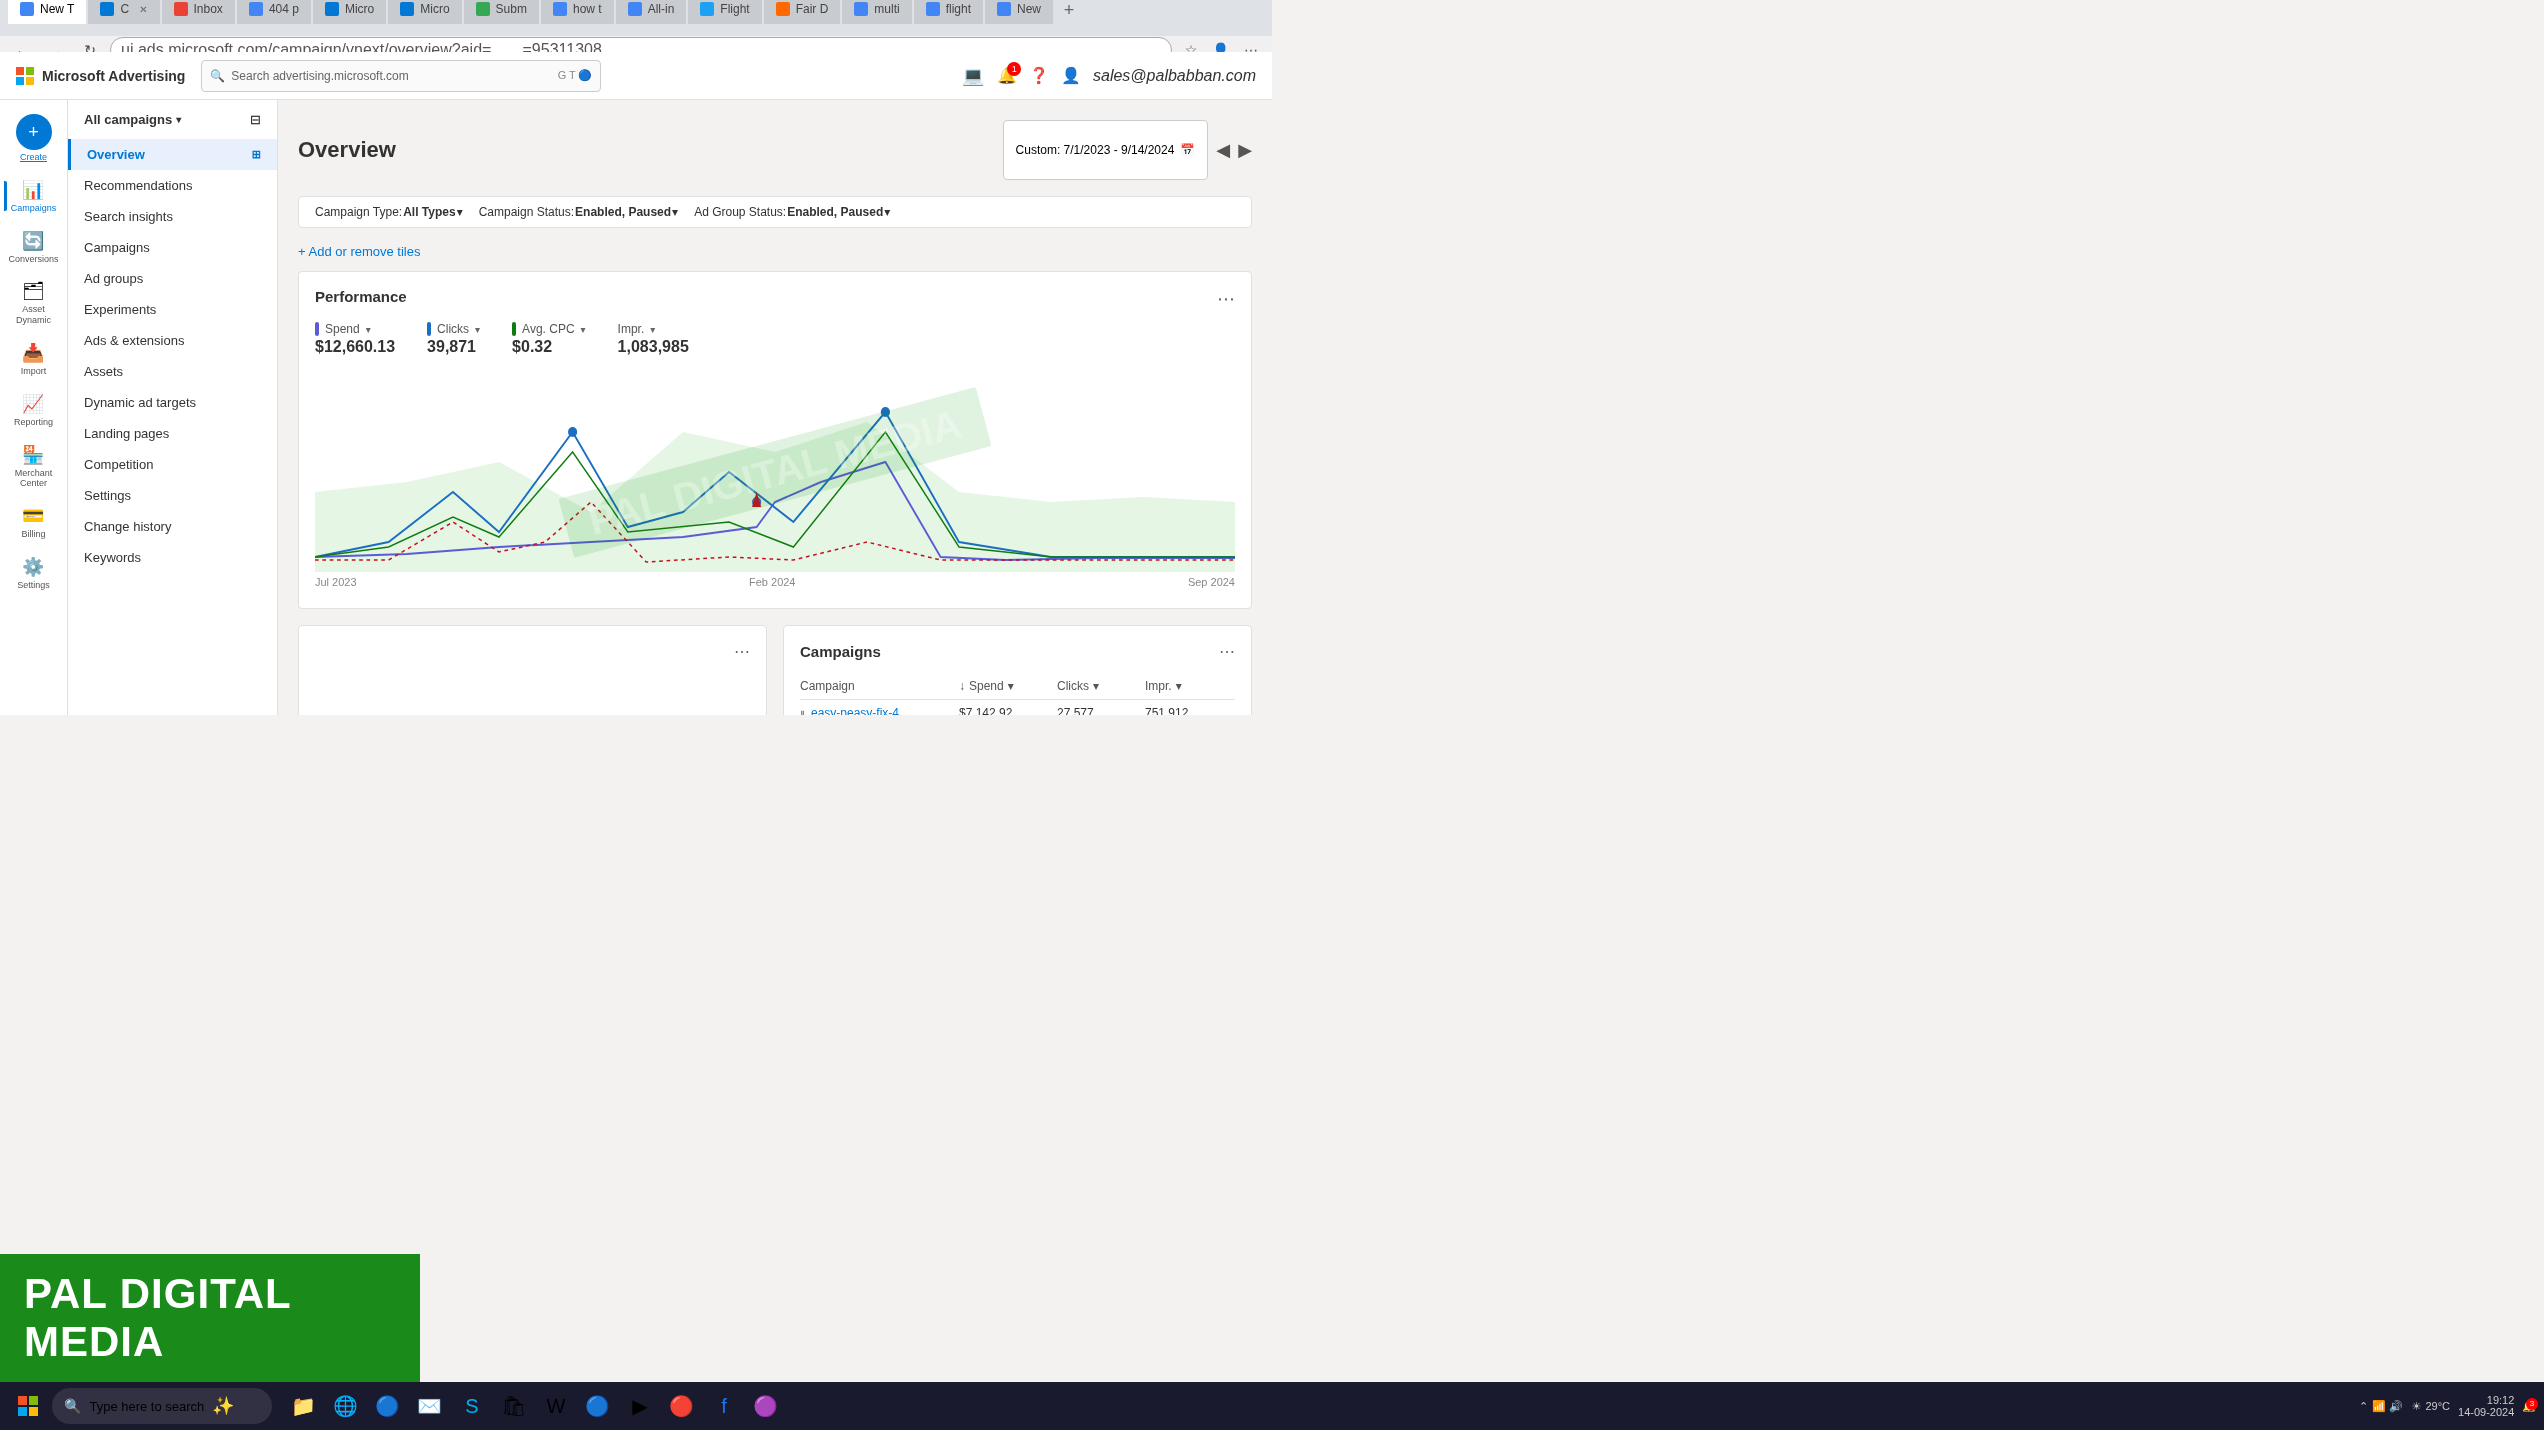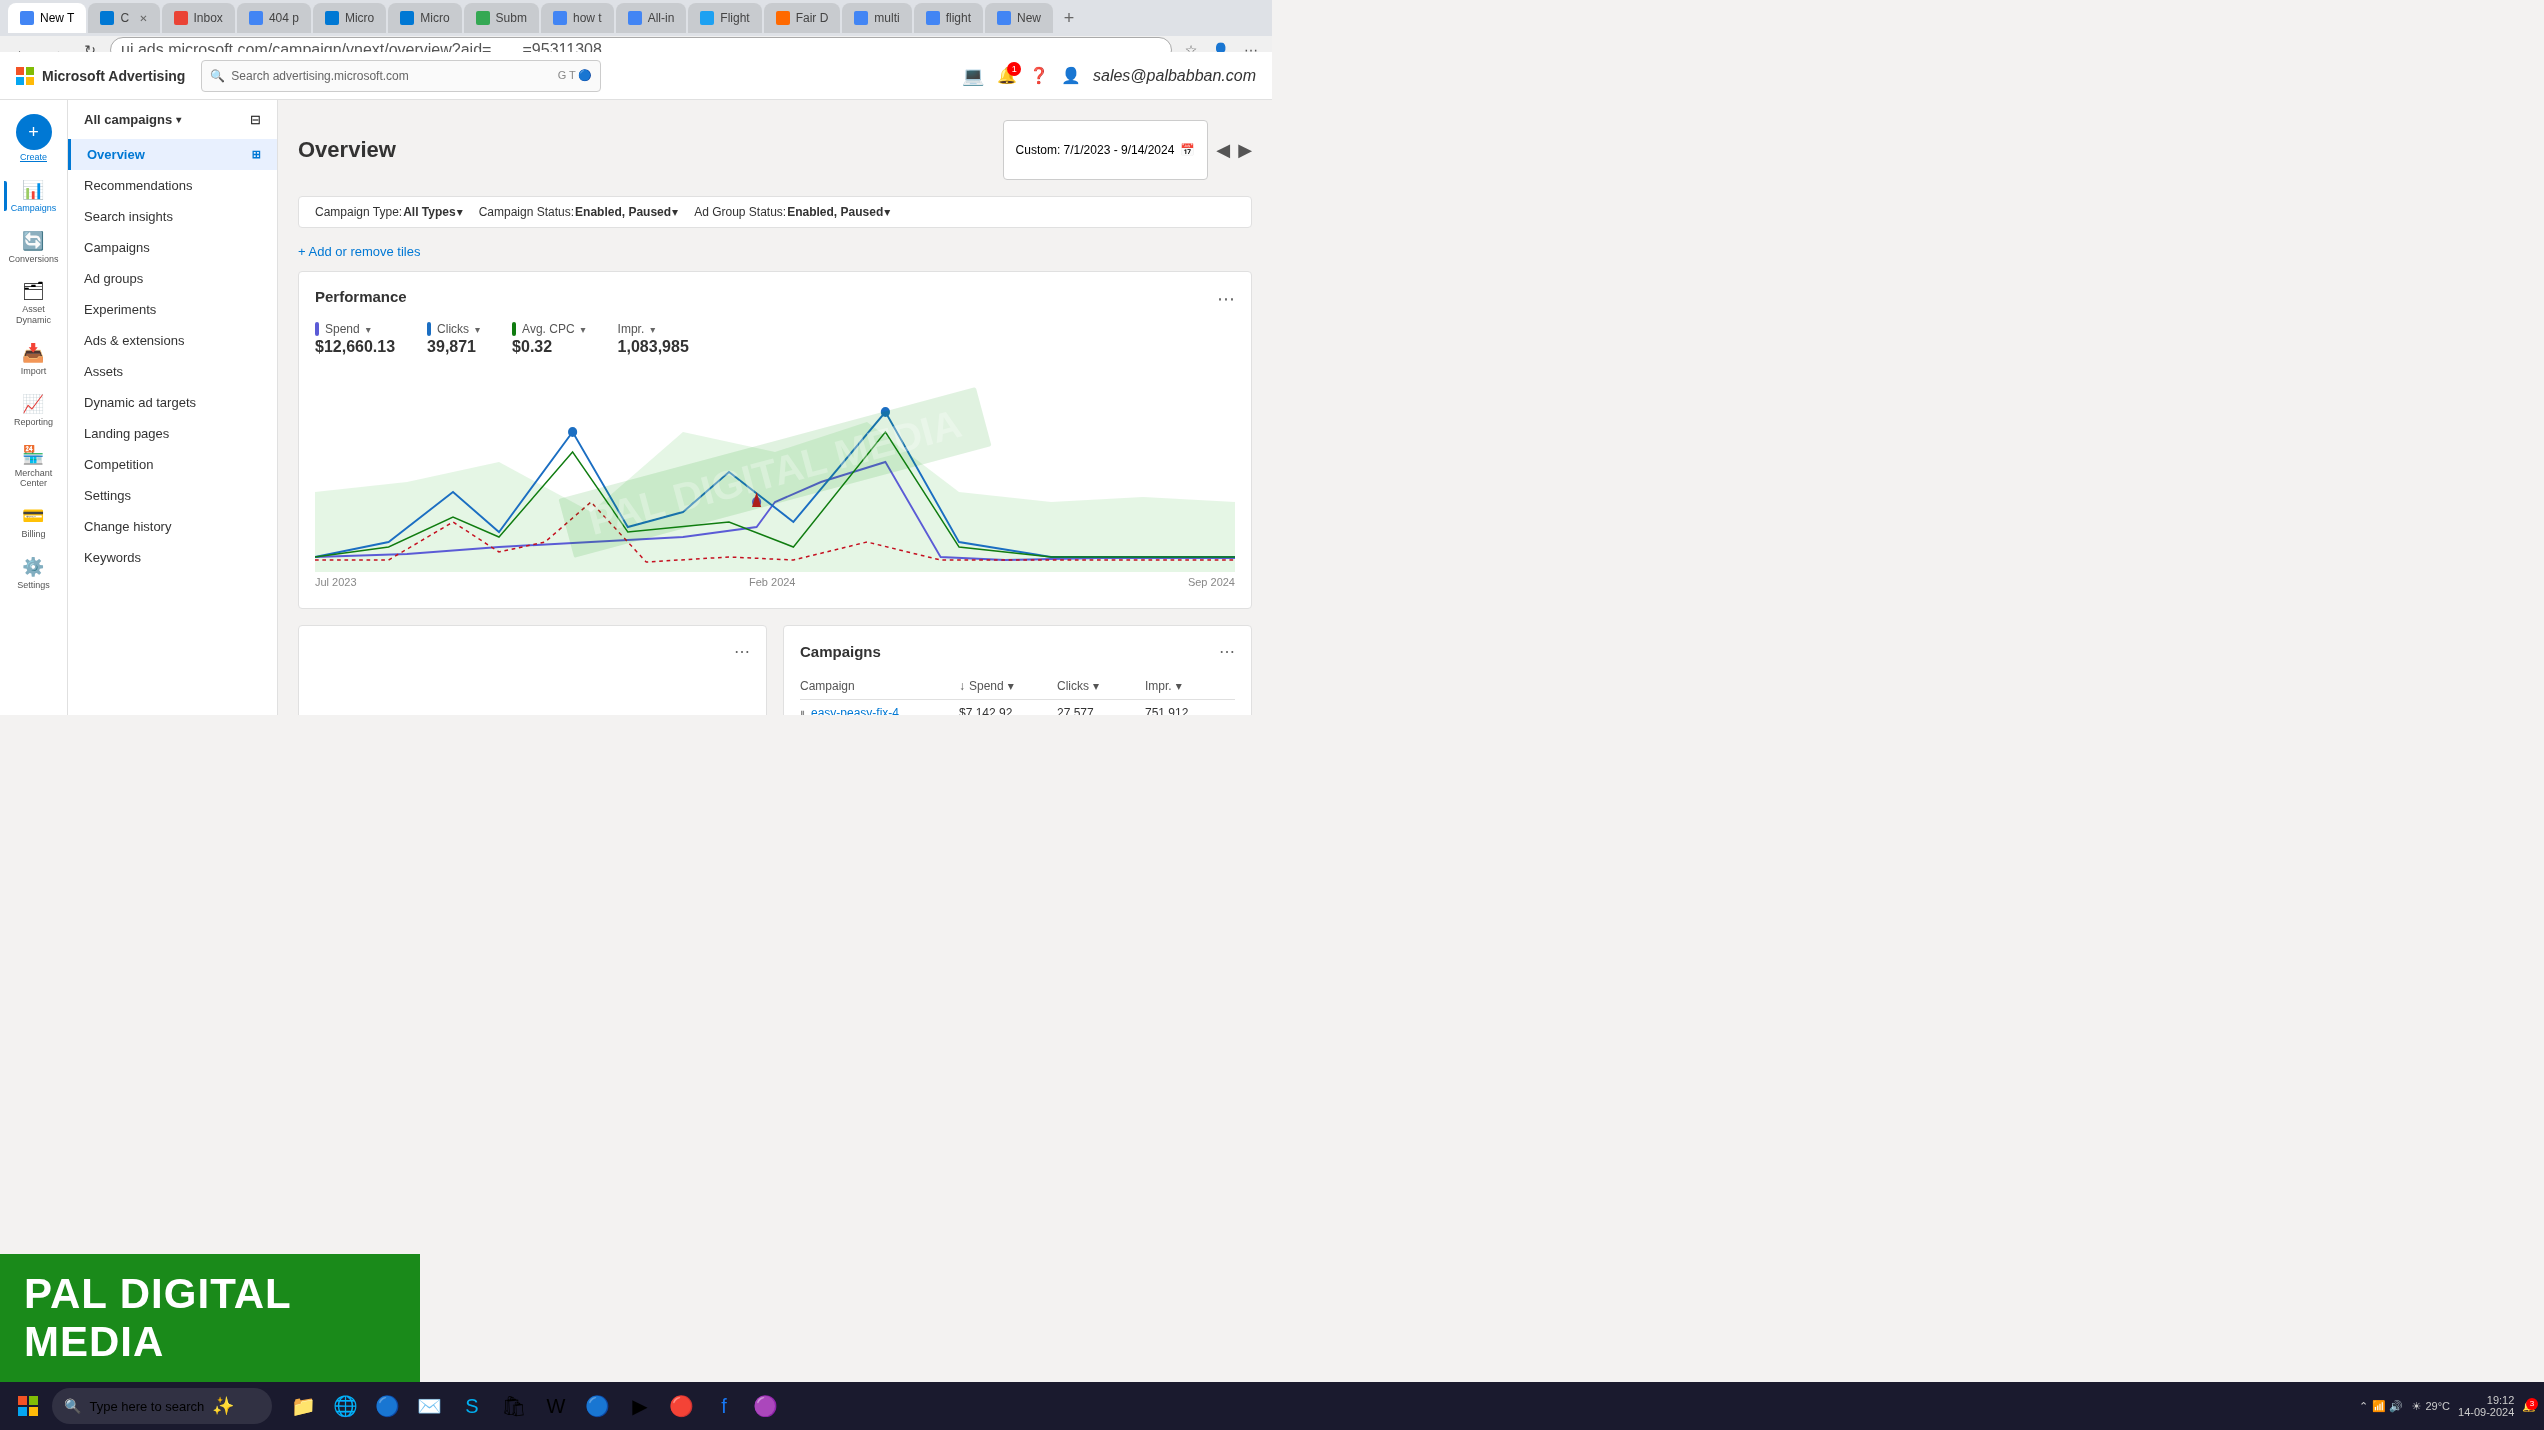--- a/index.html
+++ b/index.html
@@ -1,20 +1,20 @@
 <!DOCTYPE html>
 <html><head>
   <meta charset="utf-8">
   <style>
     * { margin: 0; padding: 0; box-sizing: border-box; }
     body { font-family: 'Segoe UI', Arial, sans-serif; font-size: 13px; background: #f3f2f1; overflow: hidden; width: 1272px; height: 715px; }
 
     
     .browser-chrome { background: #dee1e6; height: 52px; display: flex; flex-direction: column; }
-    .tab-bar { display: flex; align-items: center; height: 36px; background: #dee1e6; padding: 12px 8px; gap: 2px; }
+    .tab-bar { display: flex; align-items: flex-end; height: 36px; background: #dee1e6; padding: 12px 8px; gap: 2px; }
     .tab { display: flex; align-items: center; height: 30px; padding: 0 12px; border-radius: 8px 8px 0 0; font-size: 12px; gap: 6px; cursor: pointer; max-width: 180px; overflow: hidden; white-space: nowrap; }
     .tab.active { background: #fff; }
     .tab.inactive { background: #c8cbcf; color: #444; }
     .tab-favicon { width: 14px; height: 14px; border-radius: 2px; flex-shrink: 0; }
     .tab-close { margin-left: 4px; font-size: 10px; color: #666; cursor: pointer; }
     .tab-new { width: 28px; height: 28px; display: flex; align-items: center; justify-content: center; font-size: 18px; color: #666; cursor: pointer; }
 
     .address-bar-row { display: flex; align-items: center; height: 36px; background: #f0f0f0; padding: 0 8px; gap: 6px; border-bottom: 1px solid #ccc; }
     .nav-btn { width: 28px; height: 28px; display: flex; align-items: center; justify-content: center; border-radius: 50%; cursor: pointer; font-size: 14px; color: #444; }
     .address-box { flex: 1; height: 26px; background: #fff; border: 1px solid #aaa; border-radius: 13px; display: flex; align-items: center; padding: 0 10px; font-size: 12px; color: #333; }

